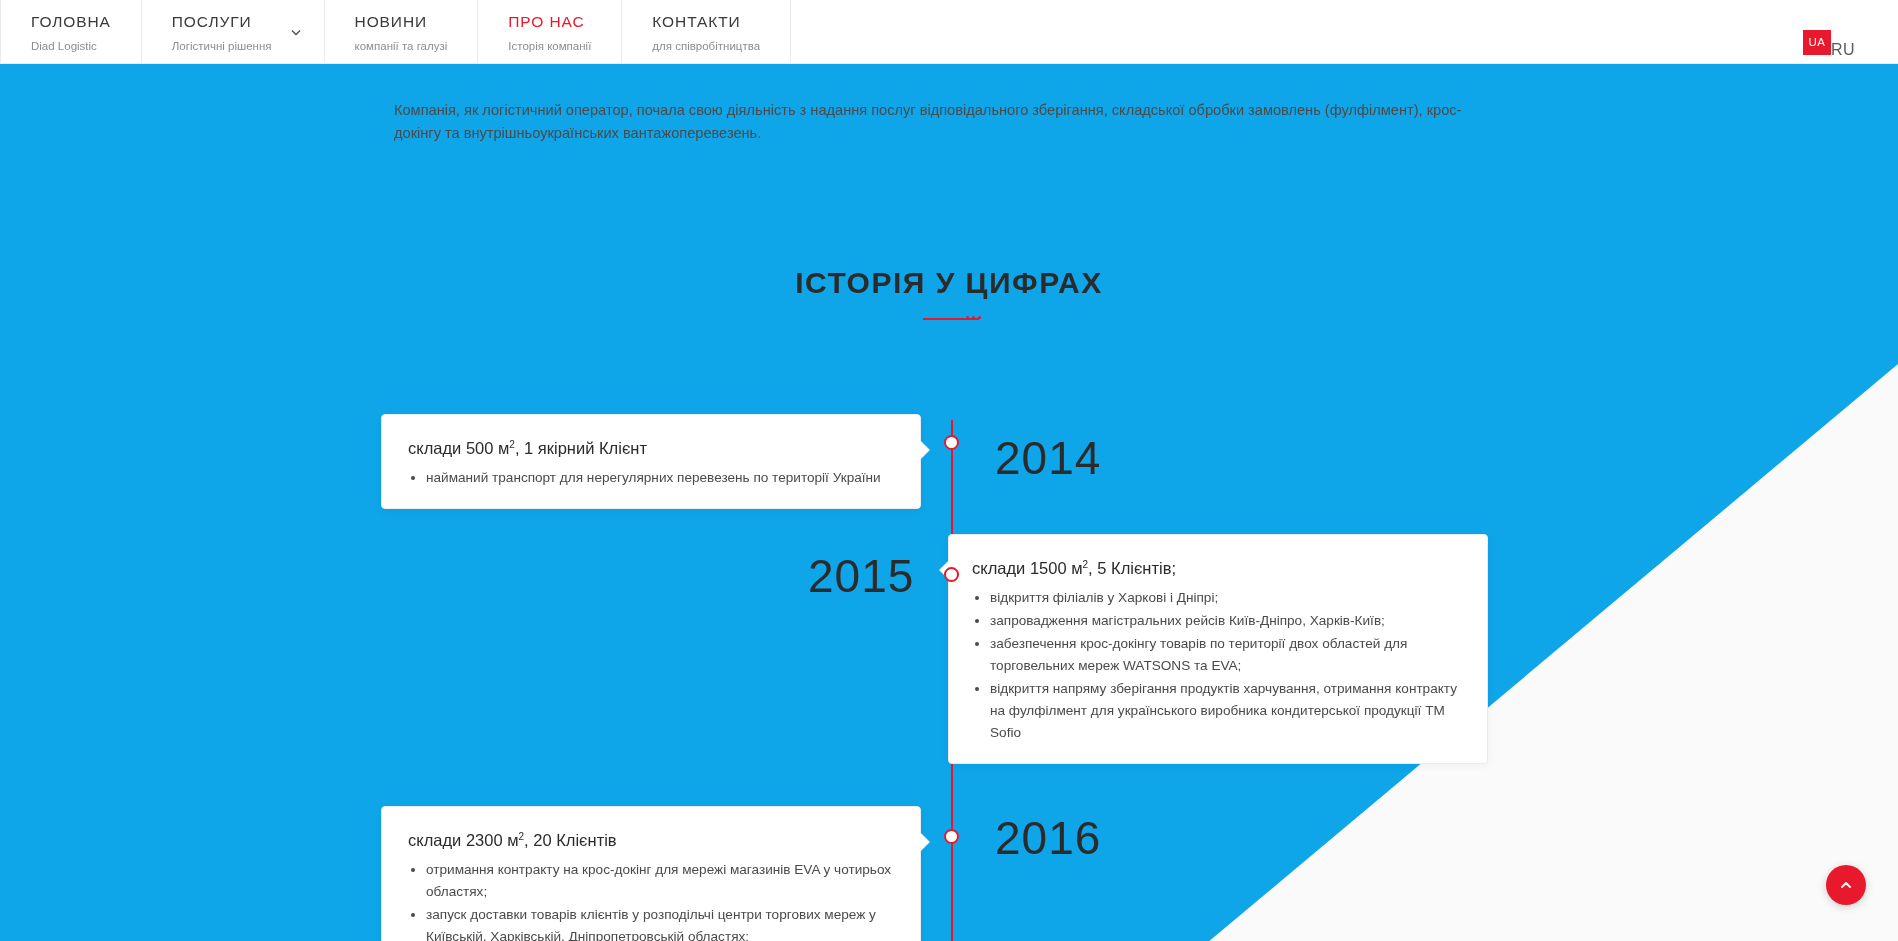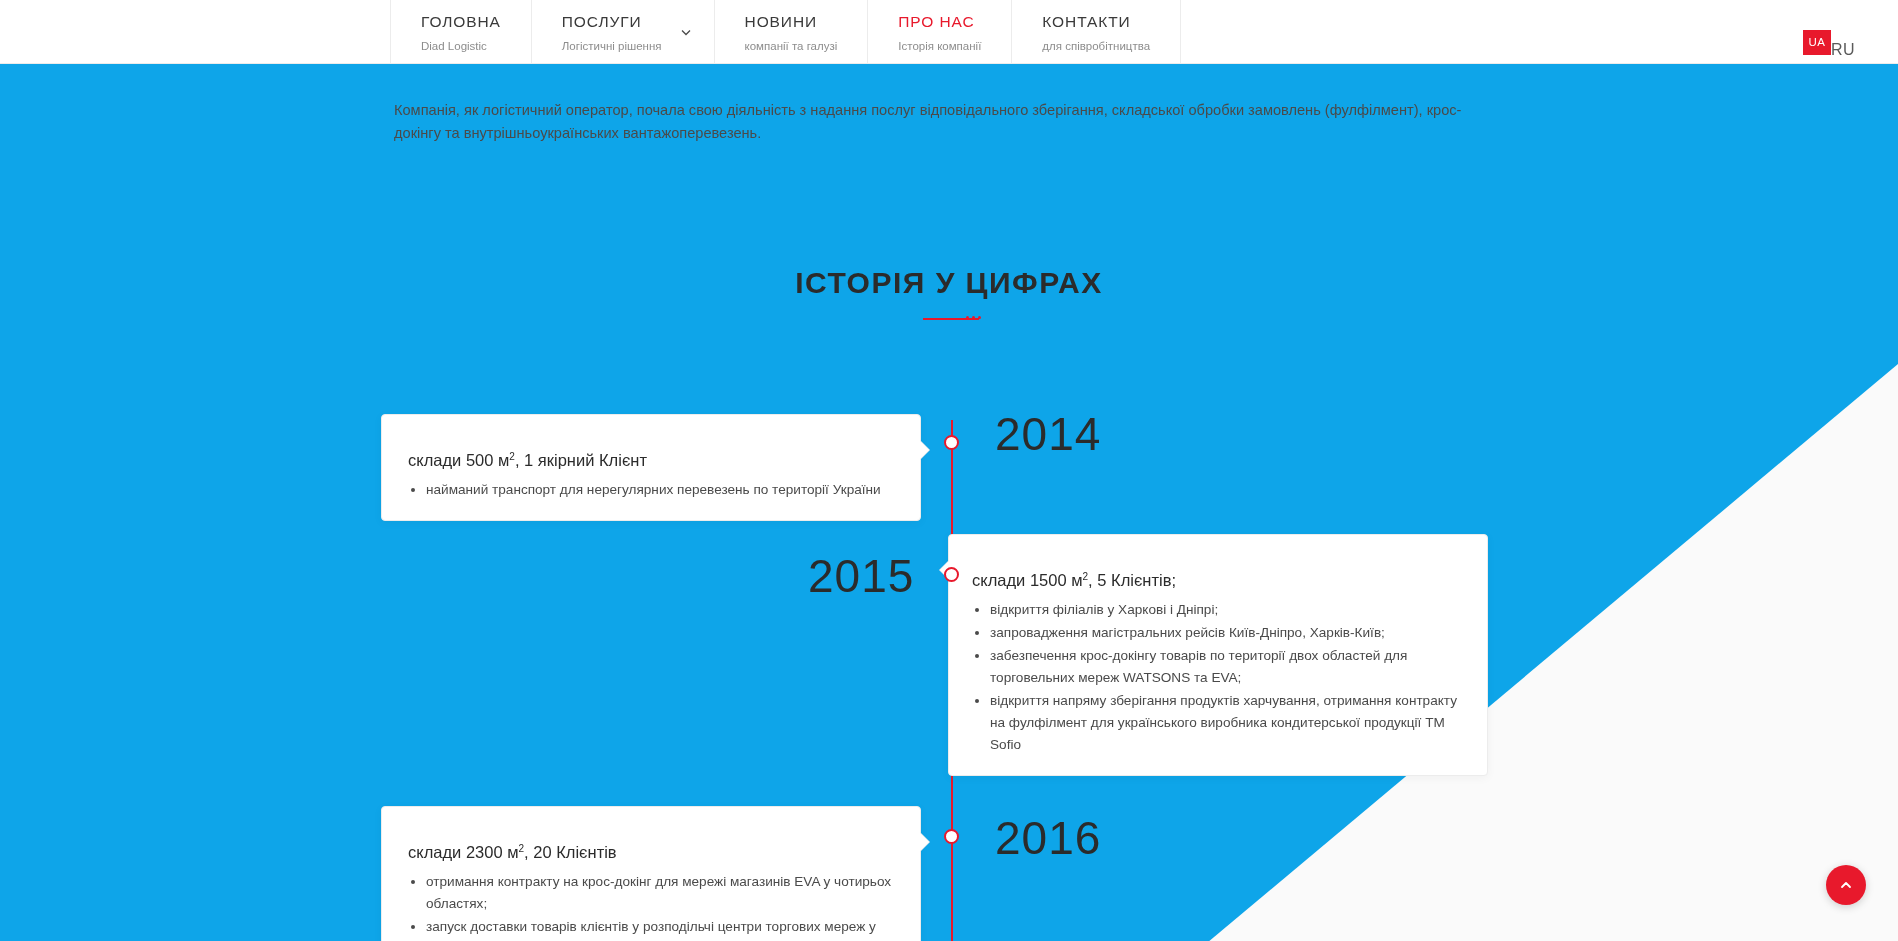--- a/index.html
+++ b/index.html
@@ -15,21 +15,20 @@
   }
 
   
   .nav {
     position: relative;
     height: 64px;
     background: #ffffff;
     border-bottom: 1px solid #ececec;
     display: flex;
     align-items: stretch;
-    padding-left: 390px;
     z-index: 40;
   }
   .nav-item {
     position: relative;
     padding: 10px 30px 8px 30px;
     display: flex;
     flex-direction: column;
     justify-content: center;
     align-items: flex-start;
     border-right: 1px solid #ececec;
@@ -192,21 +191,21 @@
     background: #ffffff;
     border: 1px solid #ececec;
     border-radius: 4px;
     box-shadow: 0 2px 10px rgba(0,0,0,0.045);
     padding: 22px 26px 18px 26px;
     z-index: 3;
   }
   .card-head {
     font-size: 16.5px;
     color: #2b2b2b;
-    margin: 12px 0 6px 0;
+    margin: 0 0 6px 0;
     font-weight: 400;
     line-height: 1.35;
   }
   .card-head sup { font-size: 10px; vertical-align: super; }
   .card ul {
     margin: 8px 0 0 0;
     padding-left: 18px;
   }
   .card li {
     font-size: 13.6px;
@@ -315,21 +314,21 @@
   <div class="title-rule"></div>
   <div class="title-dots">
       <i></i>
       <i></i>
       <i></i>
     </div>
 
   <div class="timeline-line"></div>
 
   <div class="tl-node" style="top:371px;"></div>
-  <div class="year" style="left:995px; top:343px;">2014</div>
+  <div class="year" style="left:995px; top:367px;">2014</div>
   <div class="card left" style="left:381px; top:350px; width:540px;">
     <span class="pointer"></span>
     <p class="card-head">
       <span>склади 500 м</span><sup>2</sup><span>, 1 якірний Клієнт</span>
     </p>
     <ul>
       <li>найманий транспорт для нерегулярних перевезень по території України</li>
     </ul>
   </div>
 

